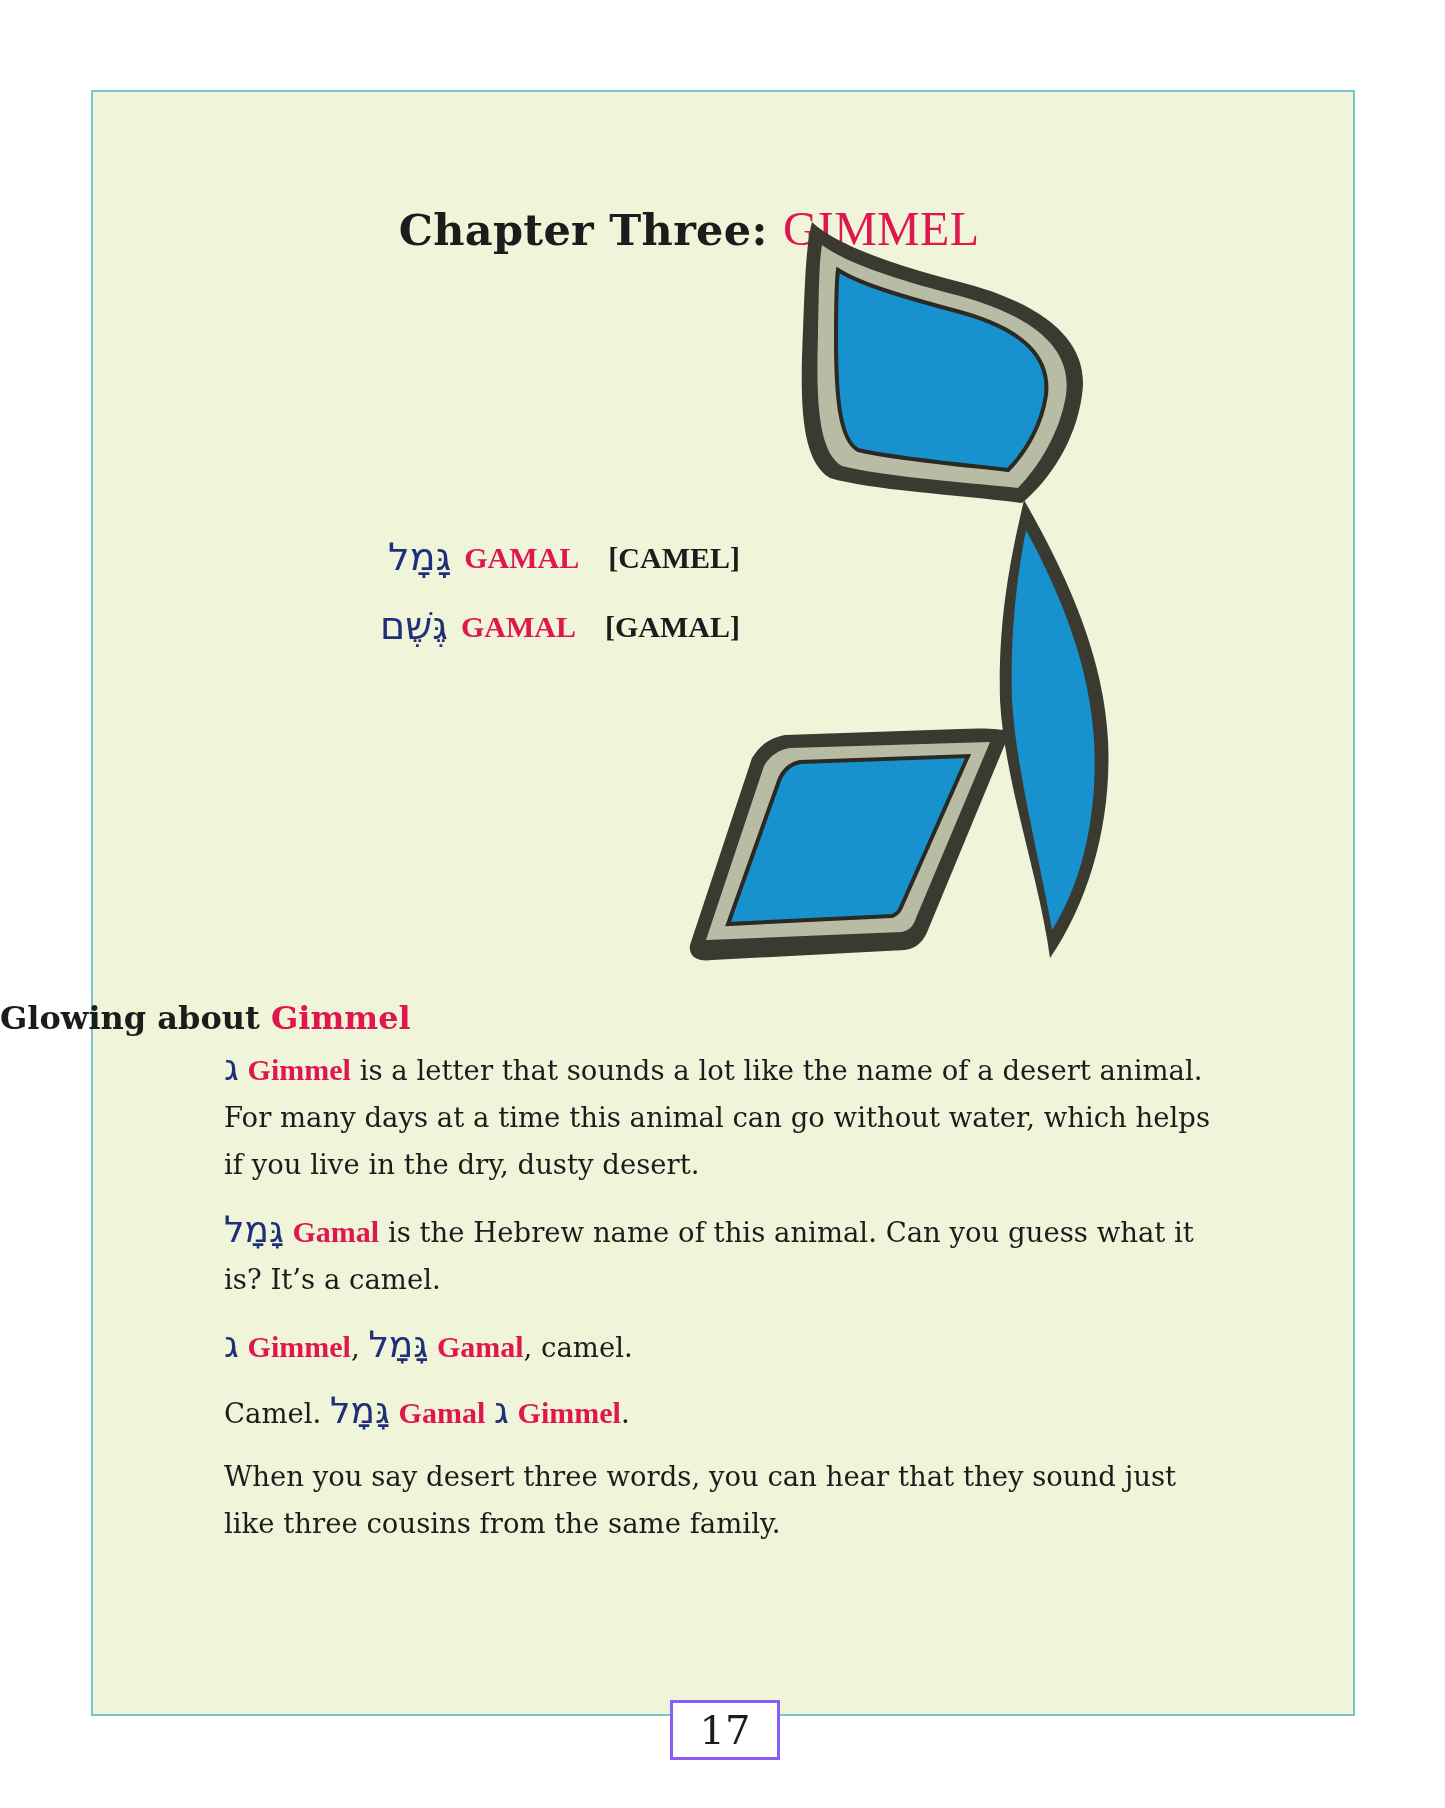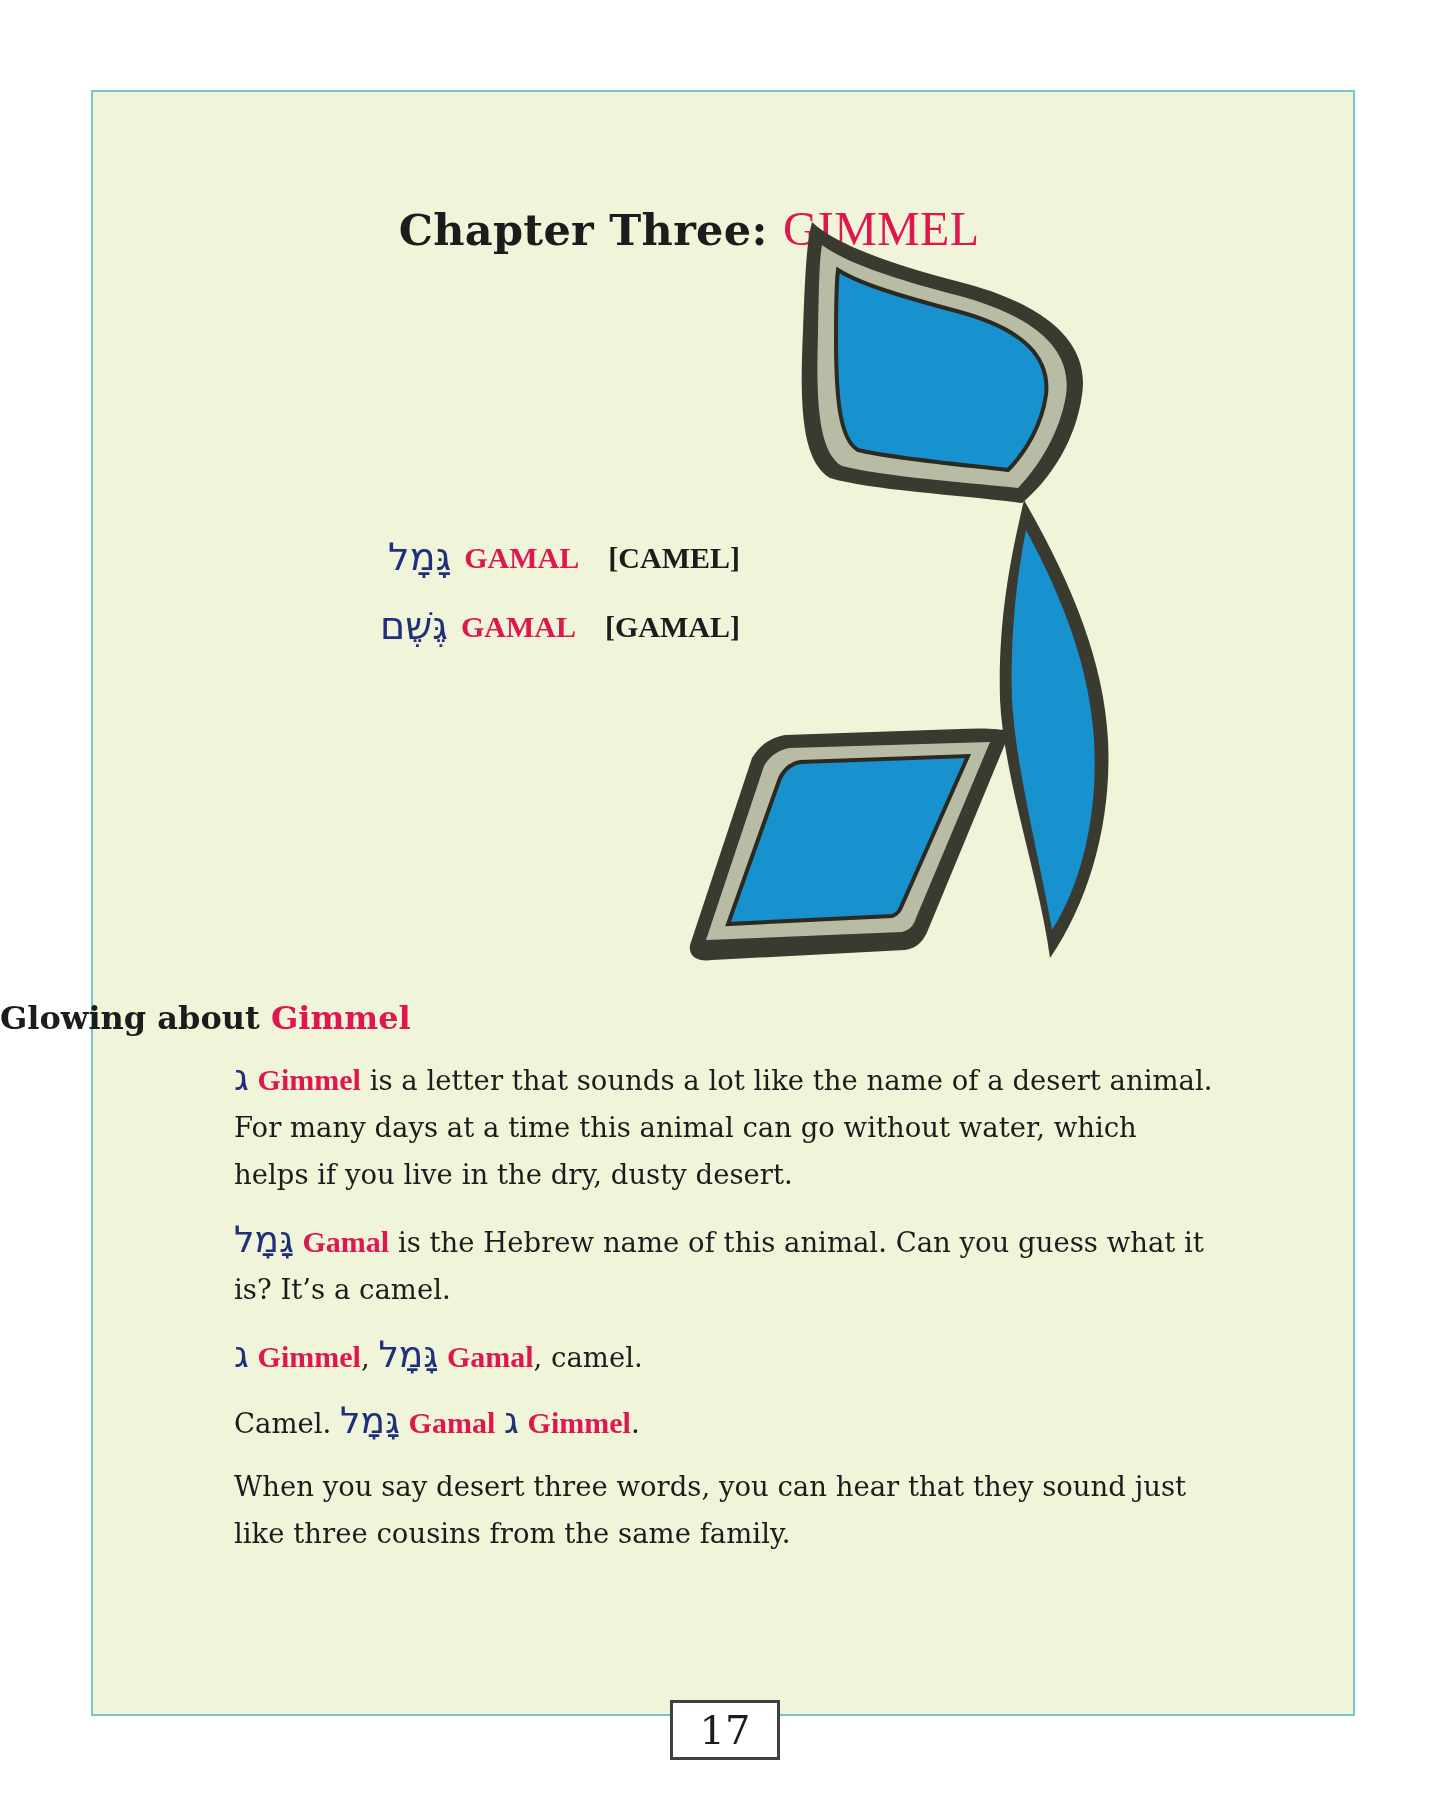--- a/index.html
+++ b/index.html
@@ -24,27 +24,27 @@
   .vocab .en { color:#1c1c1c; font-family:"Liberation Serif", serif; font-weight:bold; font-size:30px; margin-left:24px; }
   .subhead {
     position:absolute; left:0; top:972px; width:1445px; text-align:left;
     font-family:"DejaVu Serif", serif; font-weight:bold; font-size:32px; color:#1c1c1c; white-space:nowrap;
   }
   .subhead .accent { color:#e0174f; }
   .body-text {
     position:absolute; left:222px; width:1010px;
     font-family:"DejaVu Serif", serif; font-size:27.5px; line-height:47px; color:#1c1c1c;
   }
-  .body-text p { margin:12px; }
+  .body-text p { margin:2px; }
   .heb { color:#1f2f7c; font-family:"DejaVu Sans", sans-serif; }
   .heb-big { font-size:36px; }
   .red { color:#e0174f; font-weight:bold; font-family:"Liberation Serif", serif; font-size:30px; }
   .page-num {
     position:absolute; left:670px; top:1700px; width:110px; height:60px; box-sizing:border-box;
-    background:#ffffff; border:3px solid #404040; text-align:center;
+    background:#ffffff; border:3px solid #8b5cf6; text-align:center;
     font-family:"DejaVu Serif", serif; font-size:40px; line-height:54px; color:#1c1c1c;
   }
 </style>
 </head>
 <body>
 
 <div class="page-frame"></div>
 
 <h1 class="title"><span>Chapter Three: </span><span class="accent">GIMMEL</span></h1>
 

